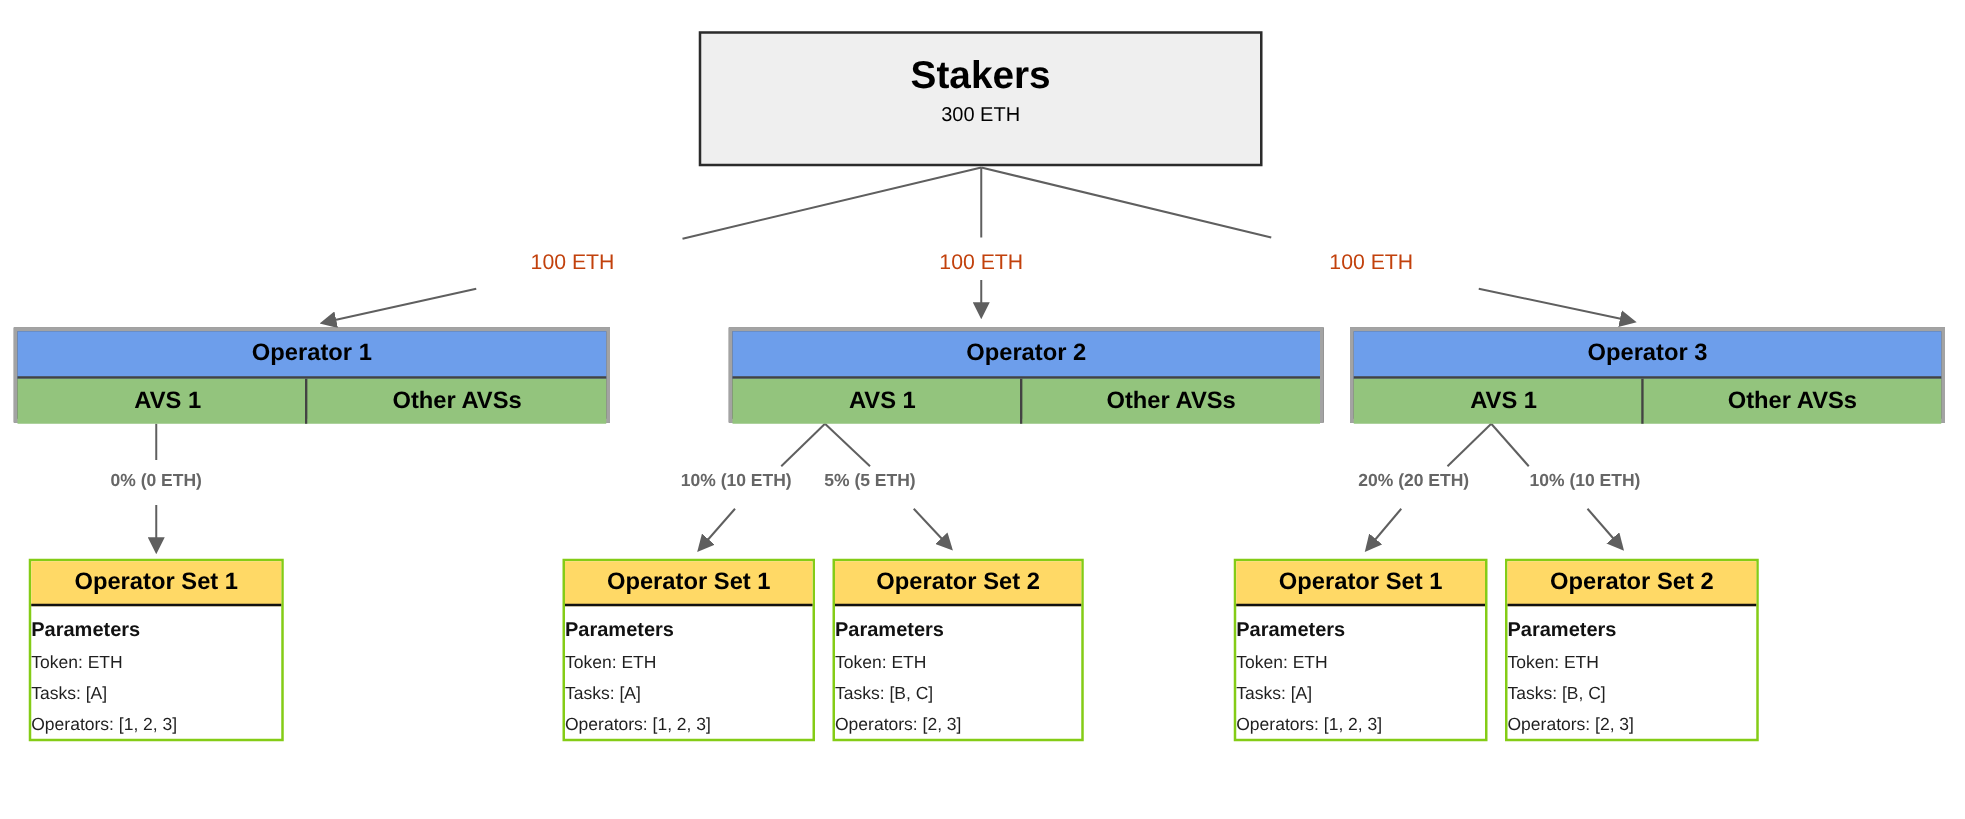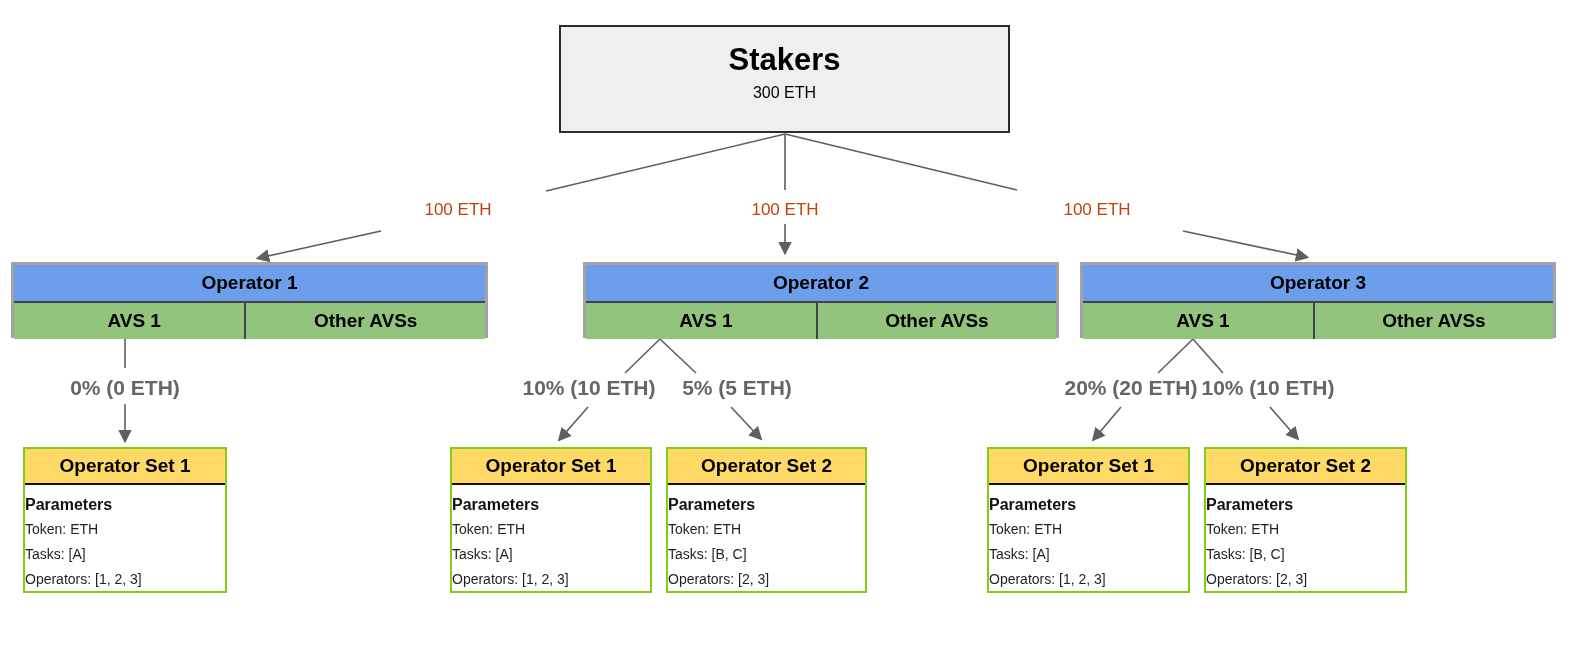--- a/index.html
+++ b/index.html
@@ -22,21 +22,21 @@
     left: 559px; top: 25px; width: 451px; height: 108px;
     background: #efefef; border: 2px solid #2b2b2b;
     text-align: center; z-index: 2;
   }
   .stakers-title { margin-top: 14px; font-size: 31px; font-weight: bold; color: #000; line-height: 38px; }
   .stakers-amount { font-size: 16px; color: #000; line-height: 28px; }
 
   
   .flabel { position: absolute; transform: translateX(-50%); white-space: nowrap; z-index: 2; }
   .eth-label { font-size: 17px; color: #c2410c; }
-  .pct-label { font-size: 21px; font-weight: bold; color: #666666; }
+  .pct-label { font-size: 14px; font-weight: bold; color: #666666; }
 
   
   .op-table { top: 262px; height: 76px; border: 3px solid #a3a3a3; background: #404040; z-index: 2; }
   .op-header {
     height: 36px; background: #6d9eeb; color: #000;
     font-size: 19px; font-weight: bold; text-align: center; line-height: 36px;
     border-bottom: 2px solid #434343;
   }
   .op-row { display: flex; height: 36px; }
   .op-cell {
@@ -118,21 +118,21 @@
   <div class="abs op-table" style="left:1080px; width:476px;">
     <div class="op-header">Operator 3</div>
     <div class="op-row">
       <div class="op-cell avs">AVS 1</div>
       <div class="op-cell other">Other AVSs</div>
     </div>
   </div>
 
   <div class="flabel pct-label" style="left:125px; top:376px;">0% (0 ETH)</div>
   <div class="flabel pct-label" style="left:589px; top:376px;">10% (10 ETH)</div>
-  <div class="flabel pct-label" style="left:737px; top:376px;">5% (5 ETH)</div>
+  <div class="flabel pct-label" style="left:696px; top:376px;">5% (5 ETH)</div>
   <div class="flabel pct-label" style="left:1131px; top:376px;">20% (20 ETH)</div>
   <div class="flabel pct-label" style="left:1268px; top:376px;">10% (10 ETH)</div>
 
   <div class="abs opset" style="left:23px; width:204px;">
     <div class="opset-header">Operator Set 1</div>
     <div class="opset-body">
       <div class="param-heading">Parameters</div>
       <div class="param-line">Token: ETH</div>
       <div class="param-line">Tasks: [A]</div>
       <div class="param-line">Operators: [1, 2, 3]</div>

